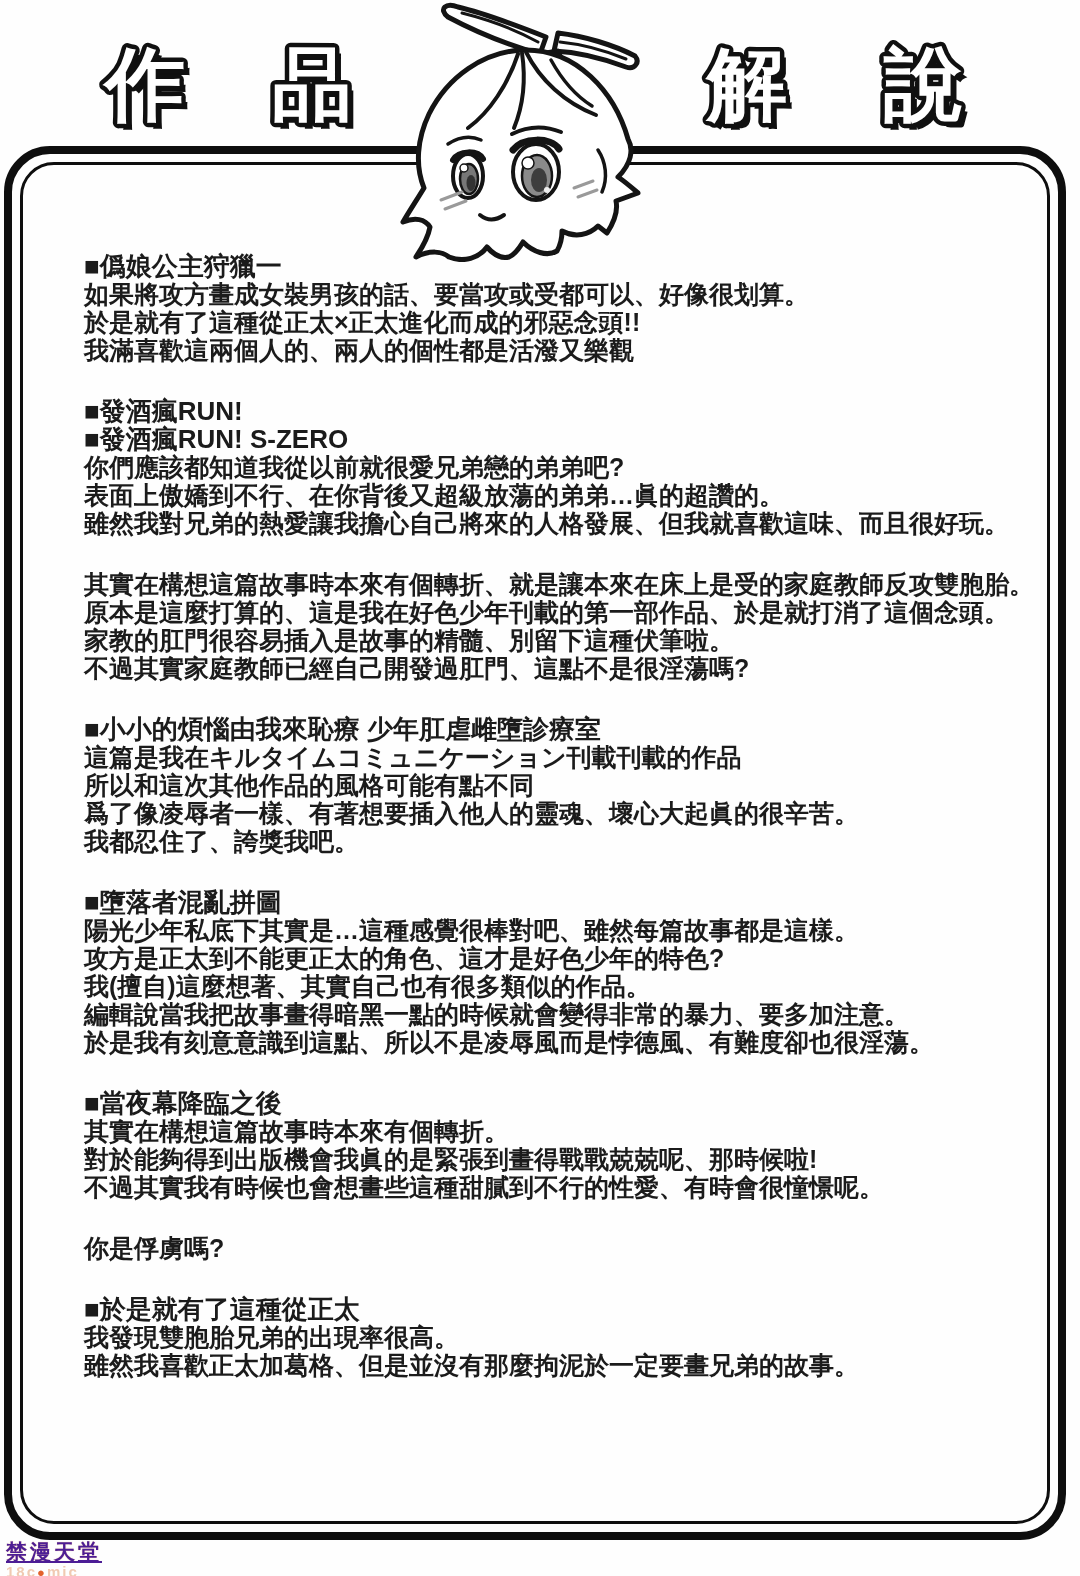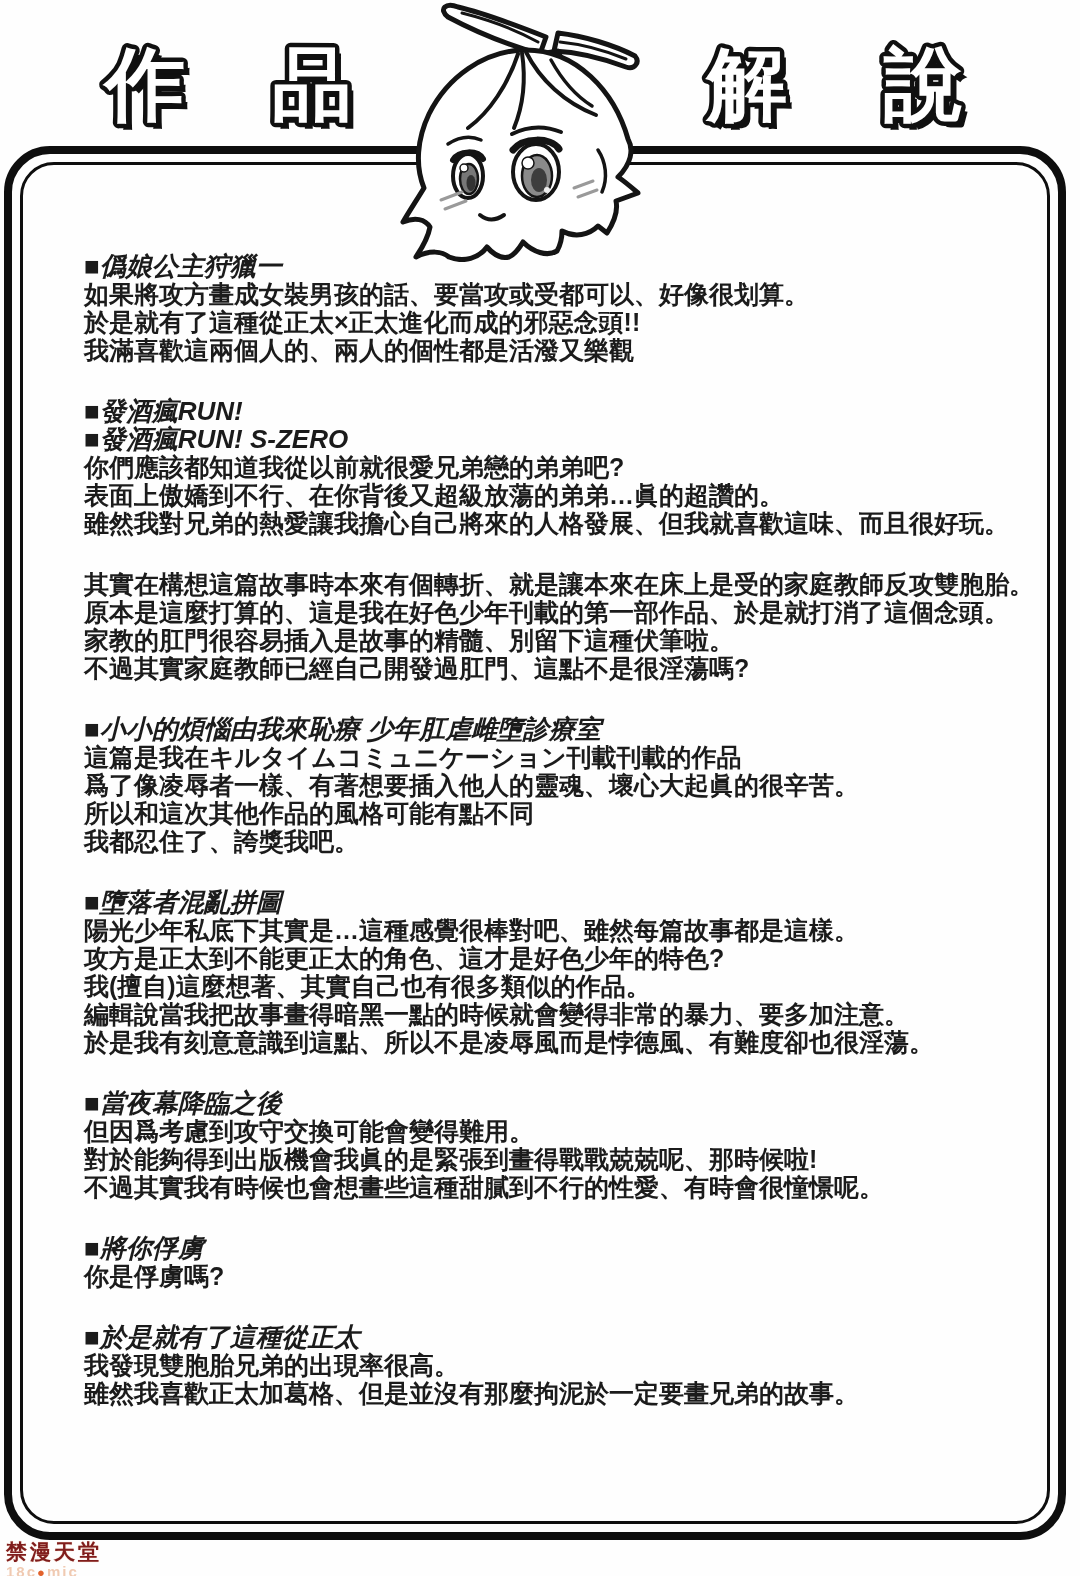--- a/index.html
+++ b/index.html
@@ -27,27 +27,28 @@
   }
   
   .mascot{position:absolute;left:388px;top:0px;width:282px;height:262px;z-index:6;}
   
   .content{
     position:absolute;left:84px;top:252px;width:960px;z-index:3;
     color:#1b1b1b;font-size:25px;line-height:28px;font-weight:600;
     letter-spacing:0px;
   }
   .section{margin:0 0 33px 0;}
-  .heading{font-weight:800;font-size:26px;white-space:nowrap;font-style:italic;}
+  .heading{font-weight:800;font-size:26px;white-space:nowrap;}
   .bodyline{white-space:nowrap;}
   
   .watermark{position:absolute;left:6px;top:1541px;z-index:7;line-height:1;}
   .wm1{
-    font-size:21px;font-weight:800;letter-spacing:3px;color:#7f1d1d;
+    font-size:21px;font-weight:800;letter-spacing:3px;color:#4c1d95;
     text-shadow:0 0 1px #e7ae92;
+    text-decoration:underline;
   }
   .wm2{font-size:15px;font-weight:800;letter-spacing:2px;color:#f0cab2;margin-top:2px;}
   .wm2 .dot{color:#e2622c;font-size:13px;}
 </style>
 </head>
 <body>
 
 <div class="page">
 
   <svg class="title-svg" viewBox="0 0 1080 140">
@@ -137,40 +138,39 @@
       </div>
       <div class="section">
         <div class="bodyline">其實在構想這篇故事時本來有個轉折、就是讓本來在床上是受的家庭教師反攻雙胞胎。</div>
         <div class="bodyline">原本是這麼打算的、這是我在好色少年刊載的第一部作品、於是就打消了這個念頭。</div>
         <div class="bodyline">家教的肛門很容易插入是故事的精髓、別留下這種伏筆啦。</div>
         <div class="bodyline">不過其實家庭教師已經自己開發過肛門、這點不是很淫蕩嗎?</div>
       </div>
       <div class="section">
         <div class="heading">■小小的煩惱由我來恥療 少年肛虐雌墮診療室</div>
         <div class="bodyline">這篇是我在キルタイムコミュニケーション刊載刊載的作品</div>
+        <div class="bodyline">所以和這次其他作品的風格可能有點不同</div>
         <div class="bodyline">爲了像凌辱者一樣、有著想要插入他人的靈魂、壞心大起眞的很辛苦。</div>
-        <div class="bodyline">所以和這次其他作品的風格可能有點不同</div>
         <div class="bodyline">我都忍住了、誇獎我吧。</div>
       </div>
       <div class="section">
         <div class="heading">■墮落者混亂拼圖</div>
         <div class="bodyline">陽光少年私底下其實是…這種感覺很棒對吧、雖然每篇故事都是這樣。</div>
         <div class="bodyline">攻方是正太到不能更正太的角色、這才是好色少年的特色?</div>
         <div class="bodyline">我(擅自)這麼想著、其實自己也有很多類似的作品。</div>
         <div class="bodyline">編輯說當我把故事畫得暗黑一點的時候就會變得非常的暴力、要多加注意。</div>
         <div class="bodyline">於是我有刻意意識到這點、所以不是凌辱風而是悖德風、有難度卻也很淫蕩。</div>
       </div>
       <div class="section">
         <div class="heading">■當夜幕降臨之後</div>
-        <div class="bodyline">但因爲考慮到攻守交換可能會變得難用。</div>
+        <div class="bodyline">其實在構想這篇故事時本來有個轉折。</div>
         <div class="bodyline">對於能夠得到出版機會我眞的是緊張到畫得戰戰兢兢呢、那時候啦!</div>
         <div class="bodyline">不過其實我有時候也會想畫些這種甜膩到不行的性愛、有時會很憧憬呢。</div>
       </div>
       <div class="section">
-        <div class="heading">■將你俘虜</div>
         <div class="bodyline">你是俘虜嗎?</div>
       </div>
       <div class="section">
         <div class="heading">■於是就有了這種從正太</div>
         <div class="bodyline">我發現雙胞胎兄弟的出現率很高。</div>
         <div class="bodyline">雖然我喜歡正太加葛格、但是並沒有那麼拘泥於一定要畫兄弟的故事。</div>
       </div>
     </div>
 
   <div class="watermark">

